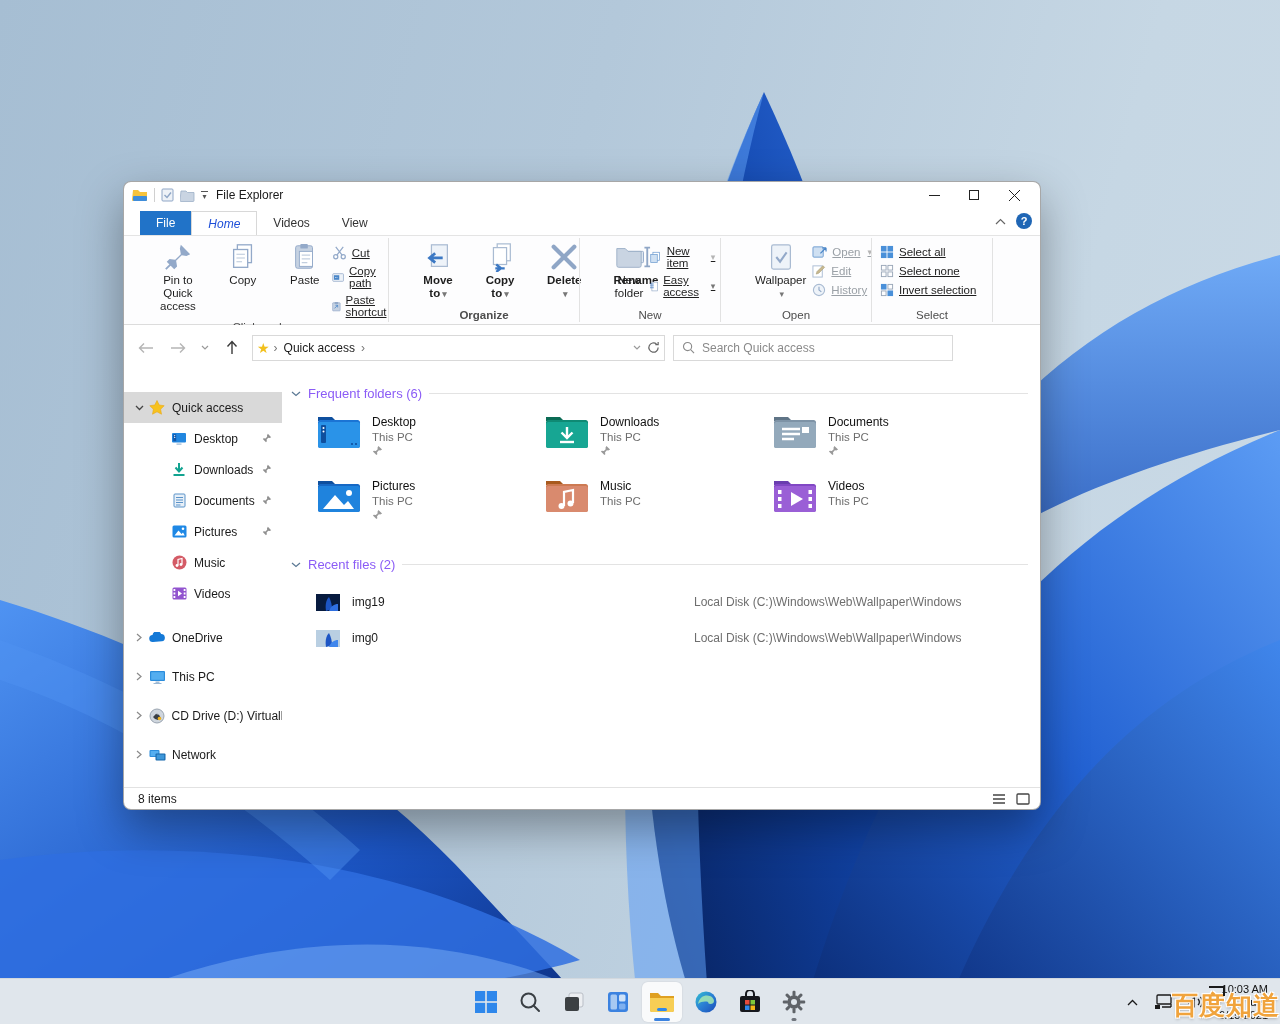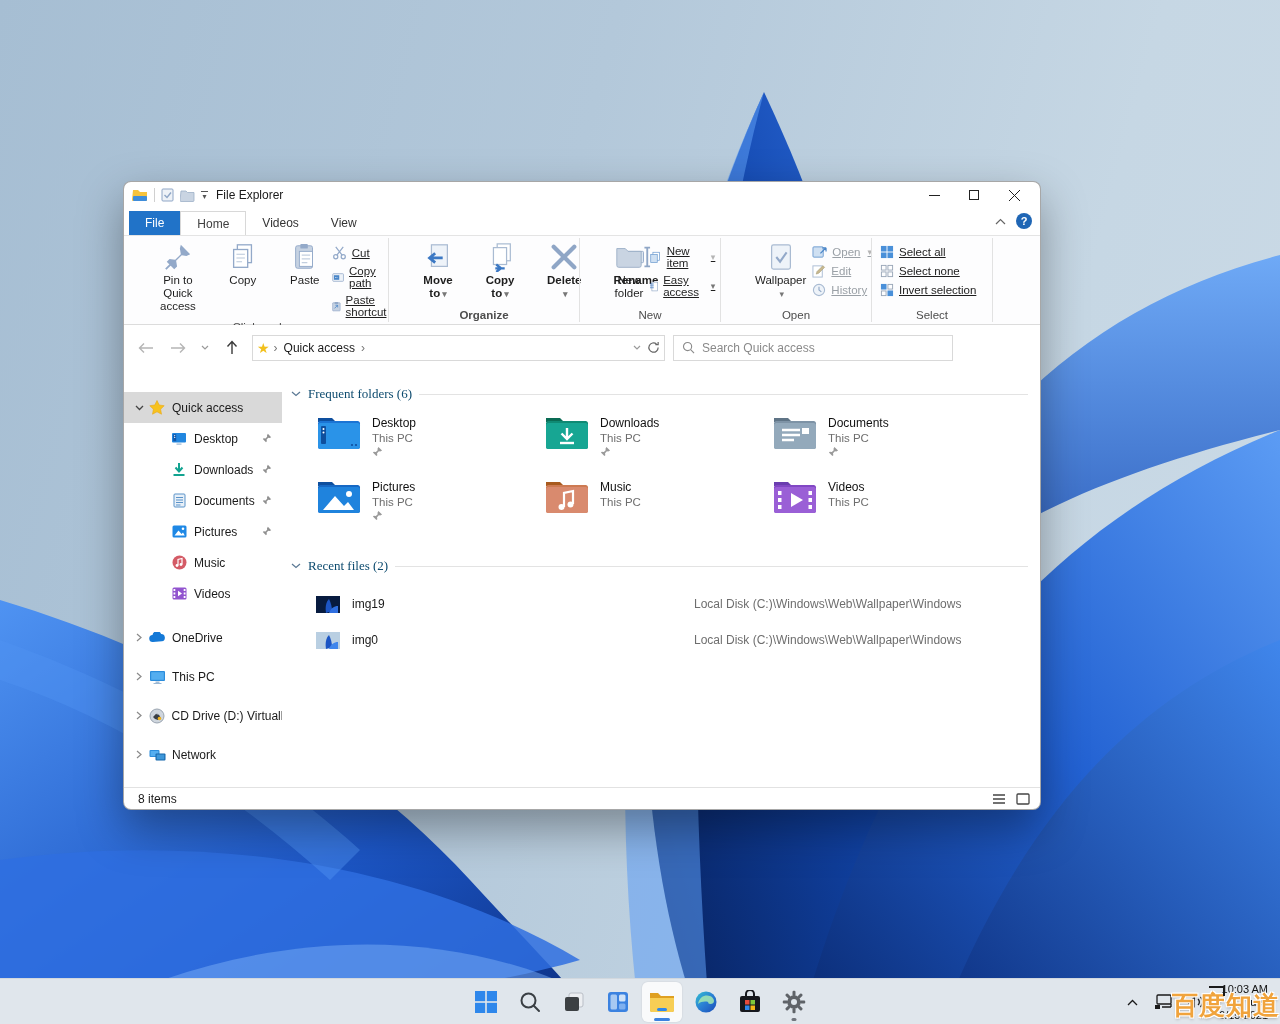--- a/index.html
+++ b/index.html
@@ -18,24 +18,24 @@
 
   .titlebar { height:26px; display:flex; align-items:center; padding:0 6px 0 8px; flex:none; }
   .qat { display:flex; align-items:center; gap:6px; }
   .qat .sep { width:1px; height:14px; background:#d0d0d0; }
   .qat-caret { display:flex; flex-direction:column; align-items:center; line-height:5px; font-size:8px; color:#555; }
   .qat-caret .bar { width:7px; height:1px; background:#555; margin-bottom:2px; }
   .win-title { margin-left:8px; font-size:12px; }
   .controls { margin-left:auto; display:flex; }
   .ctrl { width:40px; height:24px; display:flex; align-items:center; justify-content:center; }
 
-  .tabsrow { height:27px; display:flex; align-items:flex-end; padding-left:5px; flex:none; background:#fff; position:relative; }
+  .tabsrow { height:27px; display:flex; align-items:flex-end; padding-left:16px; flex:none; background:#fff; position:relative; }
   .tab { height:24px; padding:0 16px; display:flex; align-items:center; font-size:12px; color:#333; }
   .tab-file { background:#2173c8; color:#fff; height:24px; }
-  .tab-active { border:1px solid #d8d8d8; border-bottom:none; background:#fff; color:#404040; }
+  .tab-active { border:1px solid #d8d8d8; border-bottom:none; background:#fff; color:#1d4ed8;font-style:italic; }
   .tabs-right { position:absolute; right:8px; top:5px; display:flex; align-items:center; gap:10px; }
   .help-circle { width:16px; height:16px; border-radius:50%; background:#1f66b5; color:#fff; font-size:11px; font-weight:bold;
     display:flex; align-items:center; justify-content:center; }
 
   
   .ribbon { height:90px; flex:none; background:#fdfdfe; border-top:1px solid #e4e4e4; border-bottom:1px solid #dcdcdc;
     display:flex; align-items:stretch; padding-left:2px; }
   .rgroup { display:flex; flex-direction:column; padding:3px 4px 0 4px; }
   .rgroup-body { flex:1; display:flex; align-items:flex-start; gap:2px; }
   .rgroup-label { text-align:center; font-size:11.5px; color:#4d4d4d; padding:2px 0 3px; }
@@ -68,21 +68,21 @@
   .srow .sicon { width:18px; display:flex; justify-content:center; margin:0 6px 0 2px; }
   .srow.child .sicon { margin-left:24px; }
   .srow .slbl { white-space:nowrap; overflow:hidden; }
   .srow .pin { position:absolute; right:10px; top:9px; }
   .srow.selected { background:#d9d9d9; }
   .sidebar .gap { height:9px; }
   .srow.root { height:39px; }
 
   .content { flex:1; padding:16px 8px 0 9px; overflow:hidden; }
   .sechead { display:flex; align-items:center; gap:7px; margin-bottom:12px; }
-  .sechead .sectitle { color:#0c4a6e; font-size:13px; white-space:nowrap;font-family:Liberation Serif, serif; }
+  .sechead .sectitle { color:#8b5cf6; font-size:13px; white-space:nowrap; }
   .sechead .hline { flex:1; height:1px; background:#e3e3e3; margin-right:4px; }
   .tiles { display:grid; grid-template-columns:228px 228px 228px; row-gap:10px; padding-left:25px; margin-bottom:26px; }
   .tile { display:flex; gap:10px; height:54px; }
   .tile .tinfo { padding-top:2px; }
   .tile .tname { font-size:12px; color:#111; }
   .tile .tloc { font-size:11.5px; color:#6e6e6e; margin-top:2px; }
   .tile .tpin { margin-top:2px; }
   .recentrows { padding-left:25px; }
   .frow { display:flex; align-items:center; height:36px; gap:12px; }
   .frow .fthumb { flex:none; }

